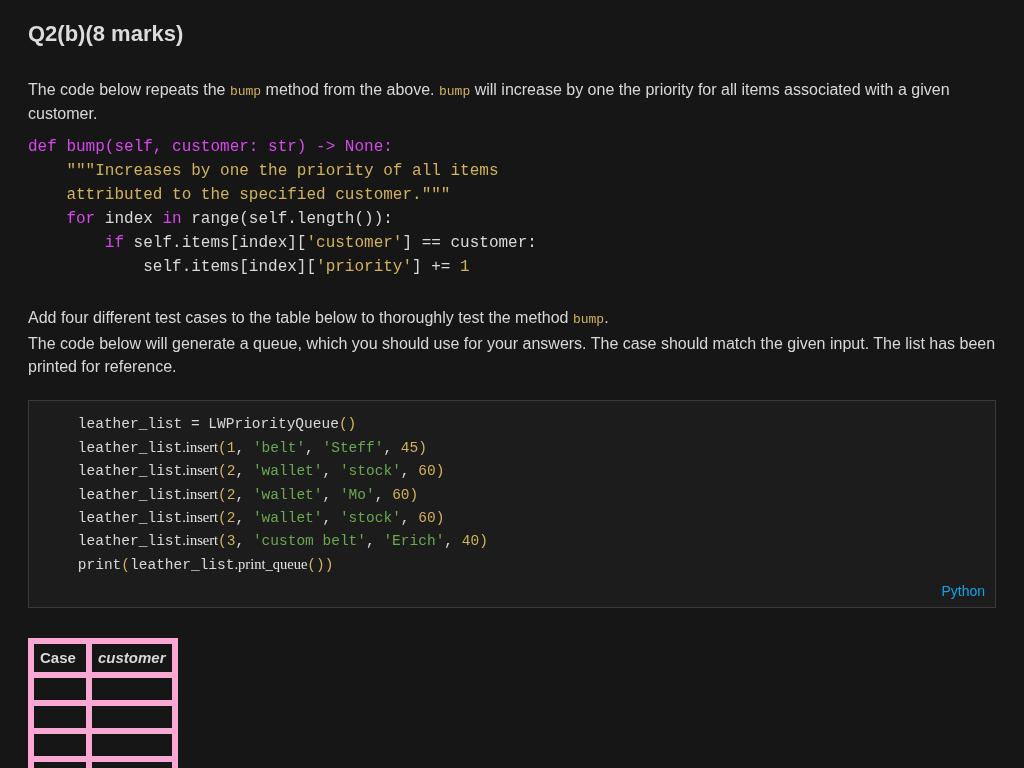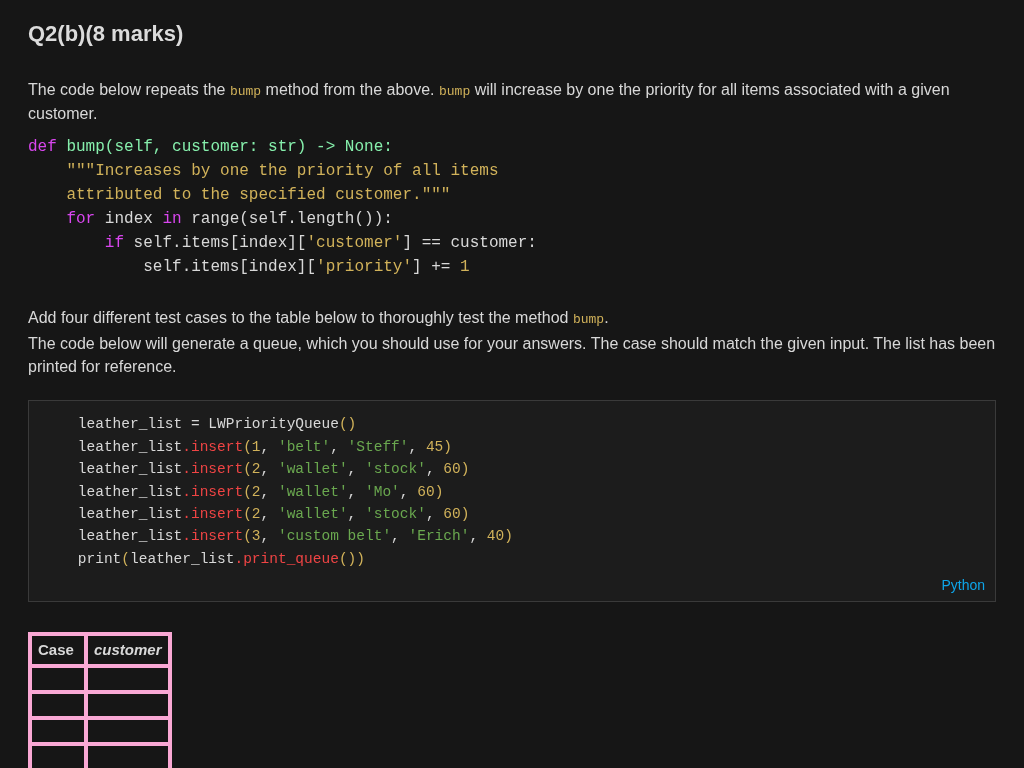--- a/index.html
+++ b/index.html
@@ -34,60 +34,60 @@
   }
   pre.code-inline {
     margin: 8px 0 14px 0;
     font-family: "SFMono-Regular", Consolas, "Liberation Mono", Menlo, monospace;
     font-size: 16px;
     line-height: 1.5;
     white-space: pre;
     color: #d8d8d8;
   }
   pre.code-inline .def   { color: #d946ef; }
-  pre.code-inline .name  { color: #86efac; margin-top: 37px; }
+  pre.code-inline .name  { color: #d946ef; margin-top: 37px; }
   pre.code-inline .str   { color: #d1b25a; }
   pre.code-inline .num   { color: #d1b25a; }
   pre.code-inline .plain { color: #d8d8d8; }
 
   .codebox {
     margin-top: 22px;
     border: 1px solid #3a3a3a;
     background: #1c1c1c;
     position: relative;
     padding: 12px 14px 8px 14px;
   }
   .codebox pre {
     margin: 0;
     font-family: "SFMono-Regular", Consolas, "Liberation Mono", Menlo, monospace;
     font-size: 14.5px;
     line-height: 1.55;
     white-space: pre;
   }
   .codebox pre .id     { color: #d8d8d8; }
   .codebox pre .op     { color: #d8d8d8; }
-  .codebox pre .call   { color: #ef4444; }
+  .codebox pre .call   { color: #e5e5e5; font-family: Liberation Serif, serif; }
   .codebox pre .paren  { color: #d1b25a; }
   .codebox pre .num    { color: #d1b25a; }
   .codebox pre .str    { color: #6aa84f; }
   .box-label {
     position: absolute;
     right: 10px;
     bottom: 6px;
     font-size: 14px;
     color: #0ea5e9;
   }
 
   table.cases {
     margin-top: 30px;
     border-collapse: collapse;
     font-size: 15px;
   }
   table.cases th, table.cases td {
-    border: 4px solid #f9a8d4;
+    border: 6px solid #f9a8d4;
     padding: 3px 6px;
     text-align: left;
     min-width: 40px;
   }
   table.cases th.customer {
     font-style: italic;
     font-weight: 700;
   }
   table.cases td {
     height: 16px;

